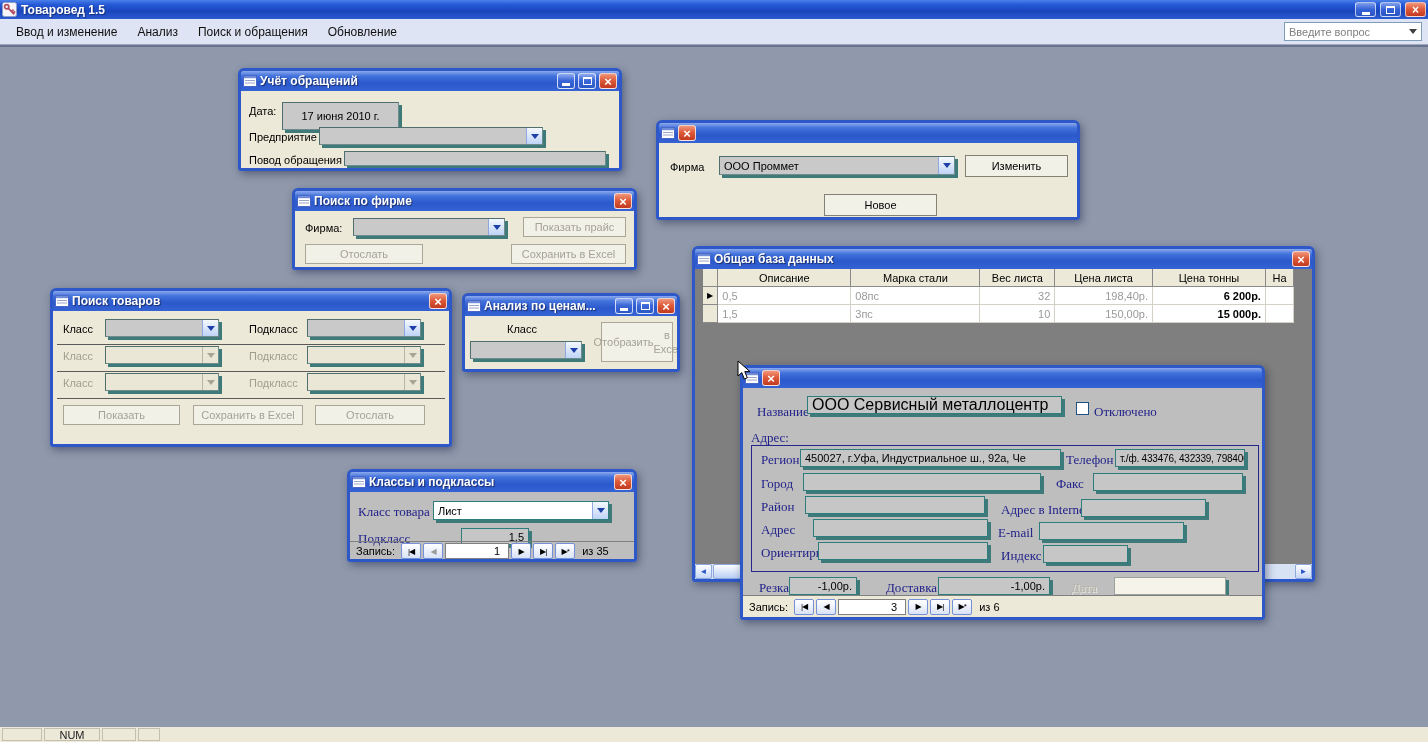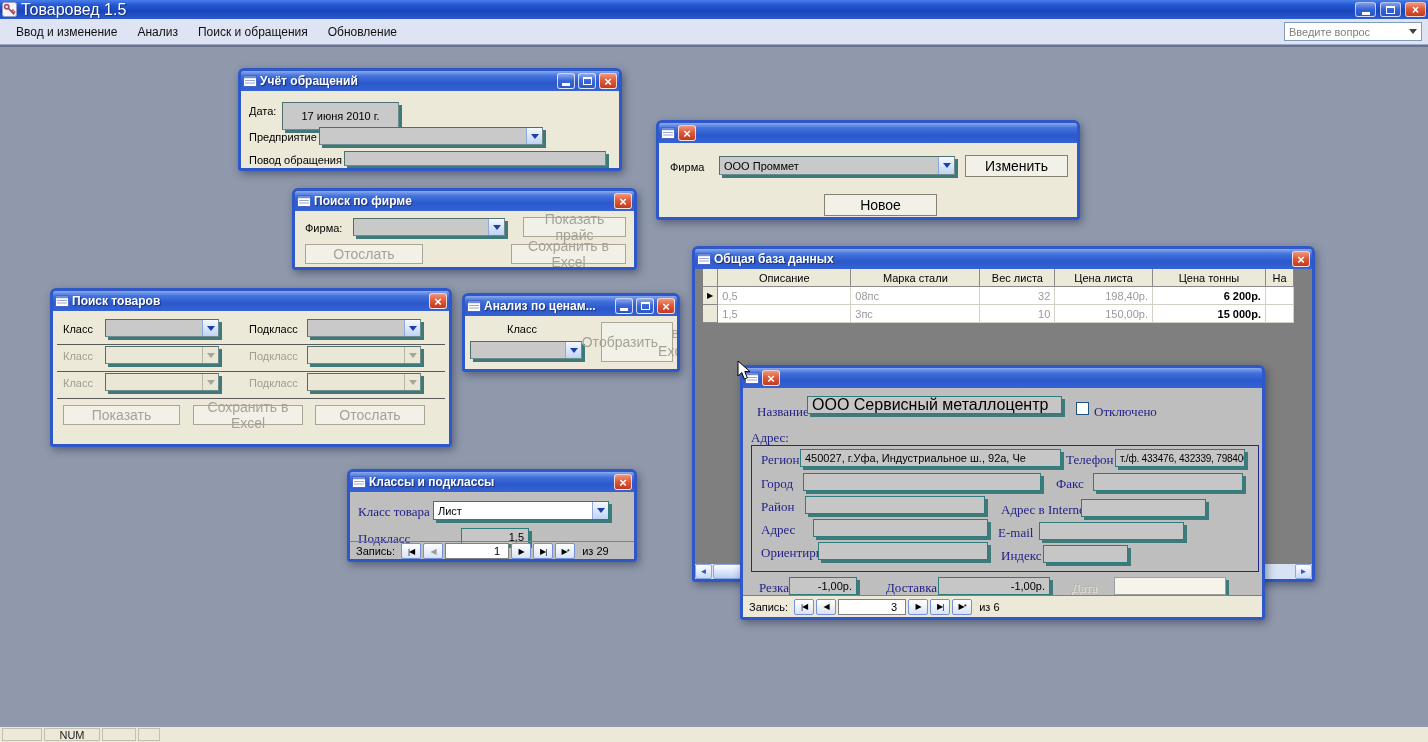--- a/index.html
+++ b/index.html
@@ -2,21 +2,21 @@
 <html><head>
 <meta charset="utf-8">
 <style>
 *{margin:0;padding:0;box-sizing:border-box}
 body{font-family:"Liberation Sans",sans-serif;background:#444}
 .screen{position:relative;width:1428px;height:742px;overflow:hidden;background:#9099AC}
 
 
 .main-tb{position:absolute;top:0;left:0;right:0;height:19px;display:flex;align-items:center;gap:4px;padding:0 2px;
 background:linear-gradient(180deg,#4A80EA 0%,#2458D6 25%,#1A46BC 60%,#2B5BD0 100%)}
-.main-title{color:#fff;font-weight:normal;font-size:16px;text-shadow:1px 1px 1px #16307A;flex:1}
+.main-title{color:#fff;font-weight:bold;font-size:12px;text-shadow:1px 1px 1px #16307A;flex:1}
 .capbtn{width:21px;height:15px;border-radius:3px;border:1px solid rgba(255,255,255,.65);display:flex;align-items:center;justify-content:center;flex:none;color:#fff}
 .capbtn.blue{background:linear-gradient(#7FA0EC,#3562D6 50%,#2A54C4)}
 .capbtn.red{background:linear-gradient(#F0977C,#DE5B3A 45%,#C13A20);font-size:12px;font-weight:bold;line-height:1}
 .g-min{width:8px;height:3px;background:#fff;margin-top:7px}
 .g-max{width:9px;height:8px;border:1px solid #fff;border-top-width:2px}
 .menubar{position:absolute;top:19px;left:0;right:0;height:26px;background:#DEE4F3;border-bottom:1px solid #9FA8C0;display:flex;align-items:center;padding:0 6px}
 .mitem{font-size:12px;color:#101010;padding:4px 10px;white-space:nowrap}
 .qbox{margin-left:auto;width:138px;height:19px;background:#fff;border:1px solid #7F9DB9;display:flex;align-items:center;font-size:11px;color:#808080;padding:0 4px;justify-content:space-between}
 .qarrow{width:0;height:0;border:4px solid transparent;border-top:5px solid #404040;margin-top:4px}
 .mdi{position:absolute;top:45px;left:0;right:0;bottom:15px;background:#9099AC;border-top:2px solid #68738E}
@@ -46,21 +46,21 @@
 .fld2{border:1px solid #2F7C7C;background:#C6C6C6}
 .fld.white{background:#F6F4EA}
 .combo{position:absolute;height:18px;background:#C9C9C9;border:1px solid #6E8C8C;border-top-color:#4F6F6F;border-left-color:#4F6F6F;box-shadow:3px 3px 0 0 #3E7A7A;display:flex}
 .combo.white{background:#FFFFFF}
 .cval{flex:1;font-size:11px;color:#000;display:flex;align-items:center;padding:0 4px;overflow:hidden;white-space:nowrap}
 .cbtn{width:16px;flex:none;background:linear-gradient(#F4F8FE,#BFD4F6);border-left:1px solid #8FA9E0;display:flex;align-items:center;justify-content:center}
 .chev{width:0;height:0;border:4px solid transparent;border-top:5px solid #1C3FA8;margin-top:4px}
 .combo.dis{background:#EAE7D6}
 .combo.dis .cbtn{background:#EAE7D6;border-left:1px solid #B9B6A6}
 .combo.dis .chev{border-top-color:#A8A598}
-.btn{position:absolute;background:#F2F1E8;border:1px solid #838174;font-size:14px;color:#000;display:flex;align-items:center;justify-content:center;text-align:center}
+.btn{position:absolute;background:#F2F1E8;border:1px solid #838174;font-size:11px;color:#000;display:flex;align-items:center;justify-content:center;text-align:center}
 .btn.dis{color:#A5A298;border-color:#A9A698}
 .hr{position:absolute;left:4px;right:4px;height:1px;background:#5A5A5A}
 .grp{position:absolute;border:1px solid #26268E}
 .chk{position:absolute;width:13px;height:13px;background:#fff;border:1px solid #1C5180}
 
 
 .grid{position:absolute;top:0;left:8px;width:591px;background:#fff;font-size:11px}
 .gr{display:flex;height:18px}
 .gc{display:flex;align-items:center;padding:0 4px;border-right:1px solid #D4D0C8;border-bottom:1px solid #D4D0C8;overflow:hidden;white-space:nowrap}
 .gr.hd .gc{background:#ECE9D8;border-right:1px solid #8A8A8A;border-bottom:1px solid #8A8A8A;justify-content:center;color:#000}
@@ -389,21 +389,21 @@
         <div class="fld fld2 right" style="left:111px;top:36px;width:68px;height:17px">1,5</div>
         <div class="divline" style="top:49px"></div>
         <div class="navstrip" style="left:6px;top:51px;right:4px">
           <span class="navlbl">Запись:</span>
           <span class="navbtn">|◀</span>
           <span class="navbtn dis">◀</span>
           <span class="navbox">1</span>
           <span class="navbtn">▶</span>
           <span class="navbtn">▶|</span>
           <span class="navbtn">▶*</span>
-          <span class="navtotal">из 29</span>
+          <span class="navtotal">из 35</span>
         </div>
       </div>
     </div>
 
     <div class="win" style="left:740px;top:318px;width:525px;height:255px">
       <div class="wtb">
         <span style="display:flex">
             <svg width="14" height="12" viewBox="0 0 14 12">
               <rect x="0.5" y="0.5" width="13" height="11" fill="#fff" stroke="#4A66C8"></rect>
               <rect x="1" y="1" width="12" height="2.2" fill="#6E8CD8"></rect>

